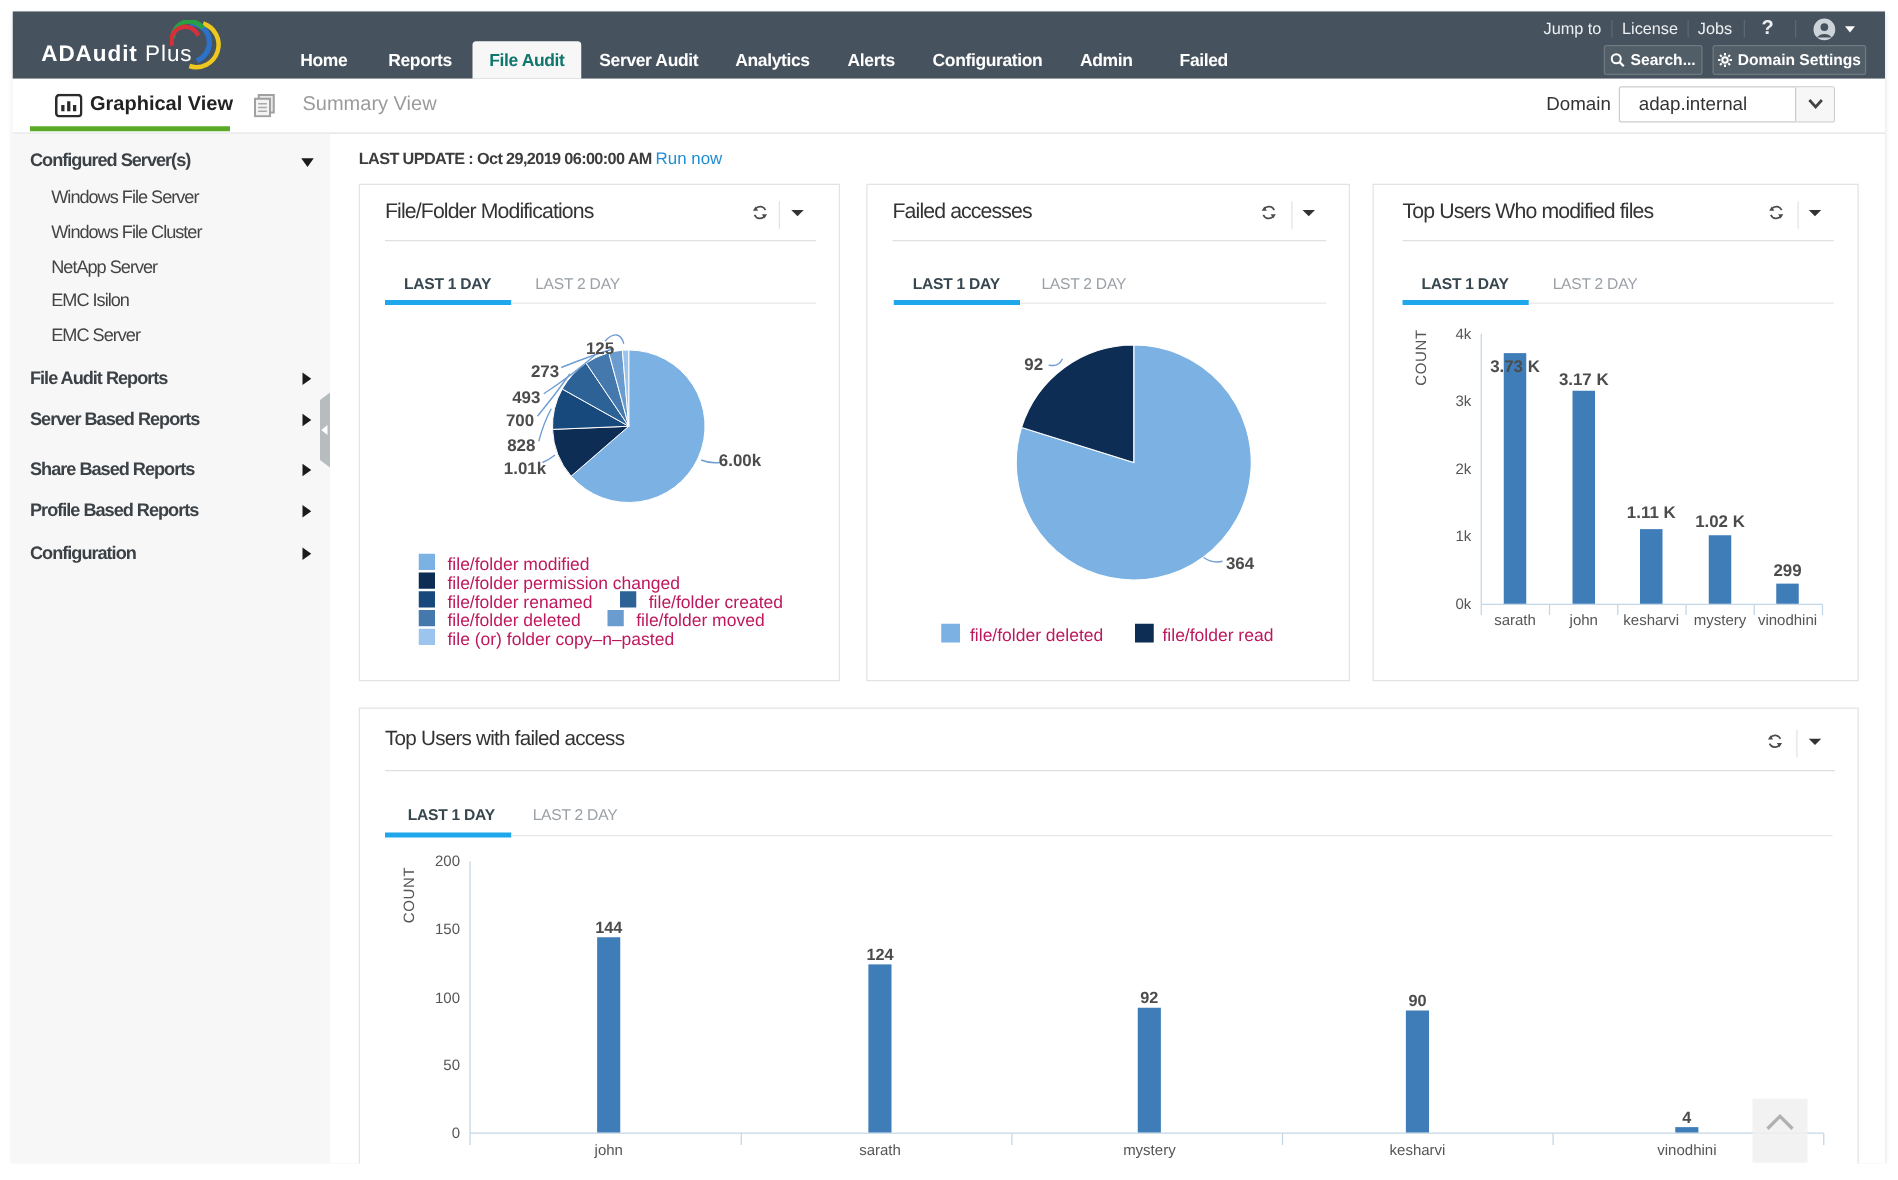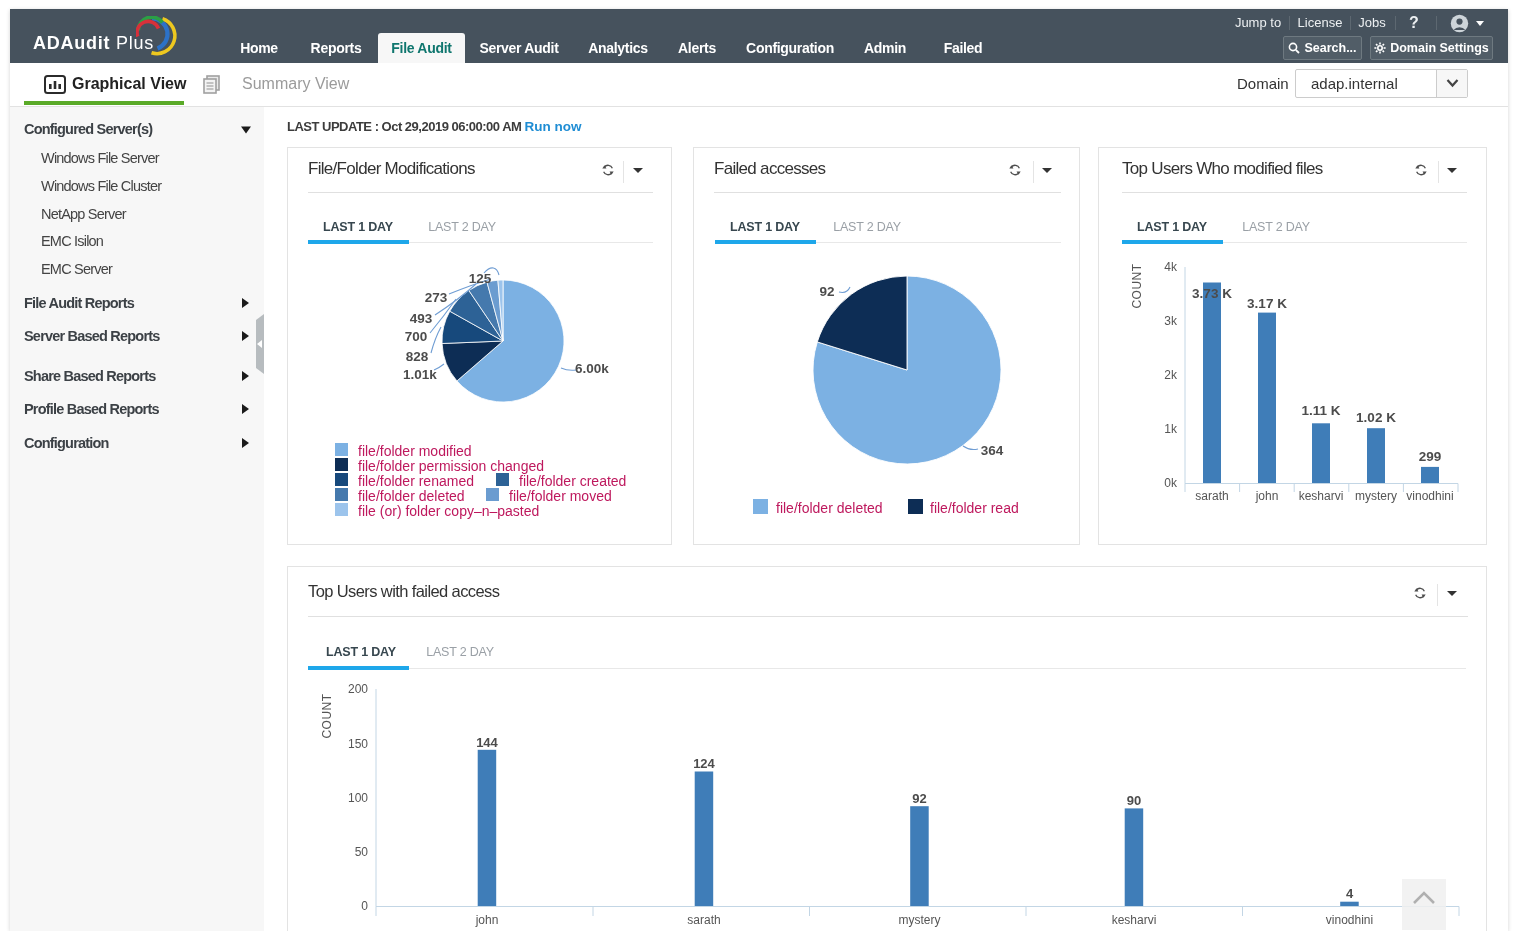--- a/index.html
+++ b/index.html
@@ -30,21 +30,21 @@
 .s-head { position:absolute; left:14px; font-size:14.5px; font-weight:bold; letter-spacing:-0.8px; color:#3c4146; white-space:nowrap; transform:translateY(-50%); }
 .s-item { position:absolute; left:31px; font-size:14.5px; letter-spacing:-0.8px; color:#444; white-space:nowrap; transform:translateY(-50%); }
 .tri-r { position:absolute; width:0; height:0; border-left:7px solid #1b1b1b; border-top:5px solid transparent; border-bottom:5px solid transparent; transform:translateY(-50%); }
 .tri-d { position:absolute; width:0; height:0; border-top:7px solid #1b1b1b; border-left:5px solid transparent; border-right:5px solid transparent; transform:translateY(-50%); }
 .handle { position:absolute; left:246px; top:213px; width:8px; height:48px; background:#b7bcbf; }
 .handle:before { content:""; position:absolute; left:0; top:-6px; border-bottom:6px solid #b7bcbf; border-left:8px solid transparent; }
 .handle:after { content:""; position:absolute; left:0; bottom:-6px; border-top:6px solid #b7bcbf; border-left:8px solid transparent; }
 .handle .arr { position:absolute; left:1px; top:20px; width:0; height:0; border-right:5px solid #fff; border-top:4px solid transparent; border-bottom:4px solid transparent; }
 
 .lastupd { position:absolute; left:277px; top:110px; font-size:13px; font-weight:bold; letter-spacing:-0.5px; color:#3c3c3c; }
-.lastupd a { color:#1f8dd4; font-weight:bold; letter-spacing:0; text-decoration:none; font-size:13.5px; }
+.lastupd a { color:#1f8dd4; font-weight:normal; letter-spacing:0; text-decoration:none; font-size:13.5px; }
 .card { position:absolute; background:#fff; border:1px solid #e3e3e3; }
 .c-title { position:absolute; left:20px; top:11px; font-size:17px; letter-spacing:-0.7px; color:#333; white-space:nowrap; }
 .c-sep { position:absolute; left:20px; height:1px; background:#e0e0e0; }
 .tab1 { position:absolute; font-size:12.5px; font-weight:bold; color:#37474f; transform:translateX(-50%); letter-spacing:-0.2px; white-space:nowrap; }
 .tab2 { position:absolute; font-size:12.5px; color:#9aa0a6; transform:translateX(-50%); letter-spacing:-0.2px; white-space:nowrap; }
 .blueline { position:absolute; height:4px; background:#1ea7ea; }
 .grayline { position:absolute; height:1px; background:#e8e8e8; }
 .refresh { position:absolute; width:14px; height:14px; }
 .caret { position:absolute; width:0; height:0; border-top:5.5px solid #333; border-left:5px solid transparent; border-right:5px solid transparent; }
 .vsep { position:absolute; width:1px; height:22px; background:#e4e4e4; }

